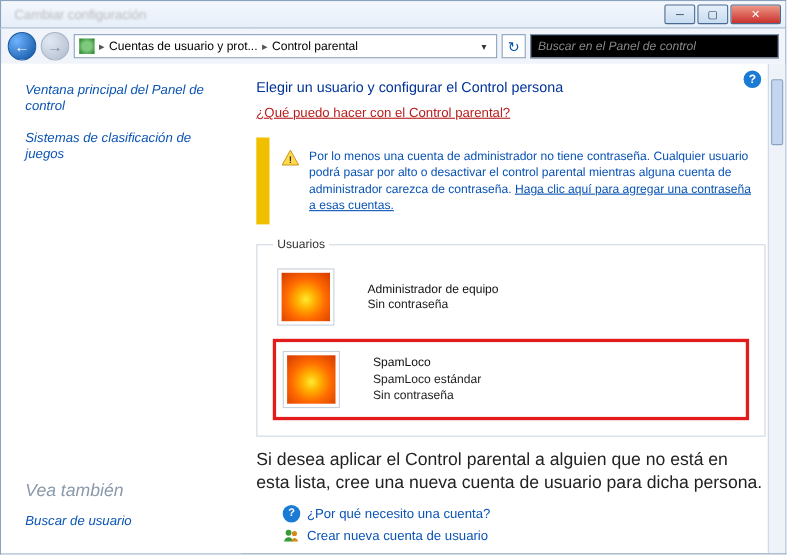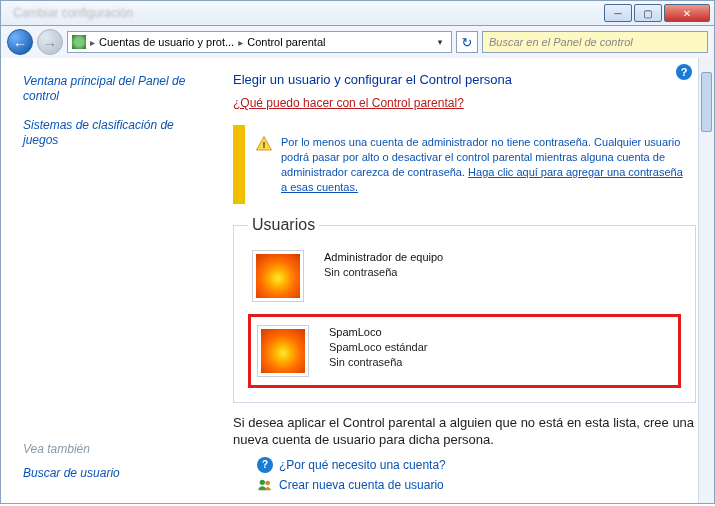--- a/index.html
+++ b/index.html
@@ -13,54 +13,54 @@
 
   
   .navbar { height: 32px; background:#f1f5fb; border-left:1px solid #8aa2bd; border-right:1px solid #8aa2bd; display:flex; align-items:center; padding:0 6px; gap:4px; }
   .navcircle { width:26px; height:26px; border-radius:50%; background: radial-gradient(circle at 30% 30%, #6fb3ff, #0a4f9e); display:flex; align-items:center; justify-content:center; color:#fff; font-size:14px; border:1px solid #1a5aa0; }
   .navcircle.fwd { background: radial-gradient(circle at 30% 30%, #e0e8f2, #b0bccc); color:#7a8aa0; border-color:#a8b4c4; }
   .addrbox { flex:1; height:22px; background:#fff; border:1px solid #8aa2bd; display:flex; align-items:center; font-size:11px; padding:0 4px; gap:4px; }
   .addr-icon { width:14px; height:14px; background: radial-gradient(circle, #7fc97f 40%, #1a7a1a 100%); display:inline-block; }
   .addr-sep { color:#555; font-size:10px; }
   .addr-drop { width:14px; text-align:center; color:#333; font-size:9px; }
   .refresh { width:22px; height:22px; border:1px solid #8aa2bd; background:#fff; display:flex; align-items:center; justify-content:center; color:#05a; font-size:13px; }
-  .searchbox { width:226px; height:22px; border:1px solid #8aa2bd; background:#fef9c3; font-size:11px; color:#888; font-style:italic; padding:0 6px; display:flex; align-items:center; }
+  .searchbox { width:226px; height:22px; border:1px solid #8aa2bd; background:#000000; font-size:11px; color:#888; font-style:italic; padding:0 6px; display:flex; align-items:center; }
 
   
   .main { display:flex; height:446px; border:1px solid #8aa2bd; border-top:none; }
   .sidebar { width:218px; background:#fff; padding:16px 12px 8px 22px; display:flex; flex-direction:column;font-style:italic; }
   .sidebar a { color:#0a54b5; font-size:12px; text-decoration:none; display:block; margin-bottom:14px; line-height:1.25; }
   .sidebar .spacer { flex:1; }
-  .sidebar .sectlabel { color:#8a9aaa; font-size:12px; margin-bottom:10px; }
+  .sidebar .sectlabel { color:#8a9aaa; font-size:16px; margin-bottom:10px; }
 
   .content { flex:1; position:relative; padding:14px 18px 10px 14px; overflow:hidden; }
   .content .scrollbar { position:absolute; right:0; top:0; bottom:0; width:16px; background:#eef3fa; border-left:1px solid #cdd8e8; }
   .content .scrollbar .thumb { position:absolute; left:2px; right:2px; top:14px; height:60px; background:#c2d6f0; border:1px solid #8aa2bd; border-radius:2px; }
   .content .helpicon { position:absolute; right:22px; top:6px; width:16px; height:16px; border-radius:50%; background:#1a7ad4; color:#fff; font-size:11px; font-weight:bold; display:flex; align-items:center; justify-content:center; }
 
   h1 { color:#003399; font-size:13px; font-weight:normal; margin-bottom:6px; }
   .sublink { color:#b91c1c; font-size:12px; text-decoration:underline; }
 
   .warnbox { margin-top:14px; border-left:12px solid #f0c000; background:#fff; padding:10px 12px 10px 10px; display:flex; gap:8px; }
   .warnbox .wicon { width:18px; height:18px; flex-shrink:0; }
   .warnbox .wicon svg { width:18px; height:18px; }
   .warnbox .wtext { font-size:11px; color:#0a54b5; line-height:1.35; }
   .warnbox .wtext a { color:#0a54b5; text-decoration:underline; }
 
   fieldset { border:1px solid #d0d7e2; margin-top:12px; padding:10px 14px 14px 14px; }
-  legend { font-size:16px; color:#333; padding:0 4px; }
+  legend { font-size:11px; color:#333; padding:0 4px; }
 
-  .userrow { display:flex; align-items:flex-start; gap:20px; padding:6px 4px; }
+  .userrow { display:flex; align-items:center; gap:30px; padding:6px 4px; }
   .userrow.hl { border:3px solid #e41b1b; padding:8px 6px; margin-top:6px; }
   .avatar { width:52px; height:52px; border:1px solid #c8d0da; padding:3px; background:#fff; }
   .avatar .pic { width:100%; height:100%; background: radial-gradient(circle at 50% 55%, #ffea30 0%, #ffb000 25%, #ff6a00 55%, #d43900 100%); }
   .uinfo { font-size:11px; color:#222; line-height:1.35; }
   .uinfo .uname { color:#111; }
 
-  .foot { font-size:13px; color:#222; margin-top:12px; line-height:1.3; }
+  .foot { font-size:16px; color:#222; margin-top:12px; line-height:1.3; }
   .footlinks { margin-top:8px; padding-left:24px; }
   .footlinks a { display:flex; align-items:center; gap:6px; color:#0a54b5; font-size:12px; text-decoration:none; margin-bottom:4px; }
   .mini { width:16px; height:16px; display:inline-block; }
   .mini.q { border-radius:50%; background:#1a7ad4; color:#fff; font-size:10px; font-weight:bold; text-align:center; line-height:16px; }
   .mini.u svg { width:16px; height:16px; }
 </style>
 </head>
 <body>
 
 <div class="titlebar">

